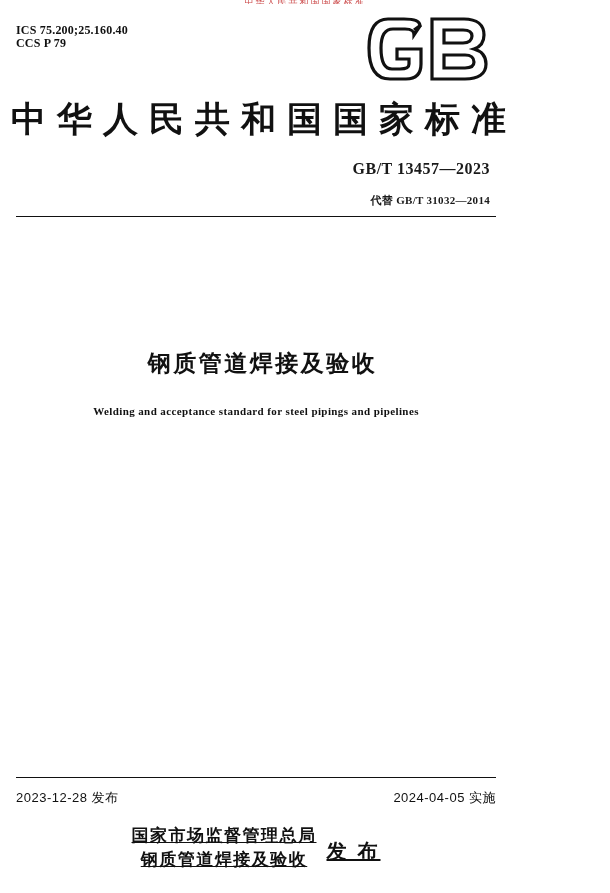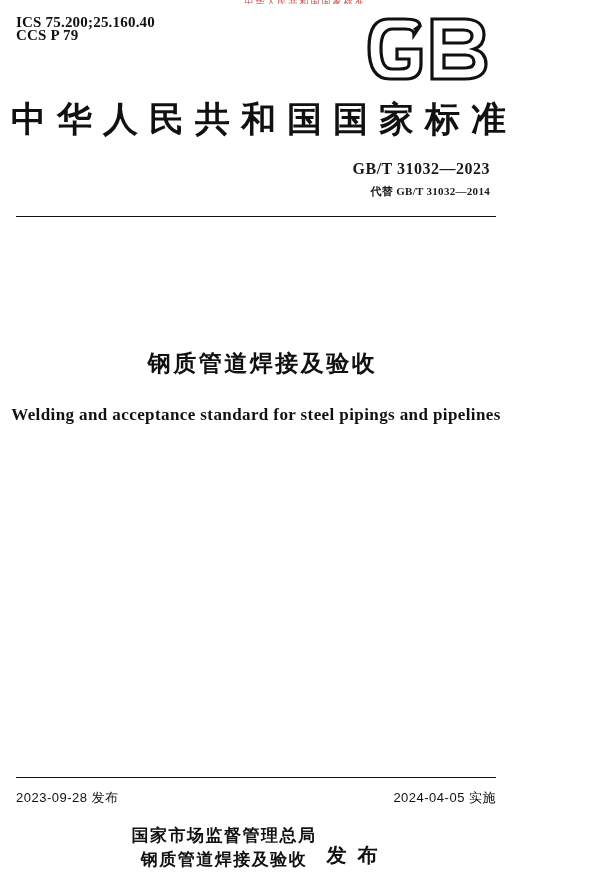--- a/index.html
+++ b/index.html
@@ -37,24 +37,24 @@
     text-align: center;
     letter-spacing: 2px;
     white-space: nowrap;
     font-family: "Liberation Sans", sans-serif;
   }
 
   
   .ics-block {
     position: absolute;
     left: 16px;
-    top: 16px;
-    font-family: "Liberation Serif", serif;
-    font-weight: bold;
-    font-size: 15px;
+    top: 24px;
+    font-family: "Liberation Serif", serif;
+    font-weight: bold;
+    font-size: 12px;
     line-height: 13px;
     letter-spacing: 0.2px;
   }
 
   
   .gb-logo {
     position: absolute;
     right: 20px;
     top: 16px;
     width: 128px;
@@ -84,21 +84,21 @@
     text-align: right;
   }
   .std-no .num {
     font-family: "Liberation Serif", serif;
     font-weight: bold;
     font-size: 16px;
     letter-spacing: 0.5px;
     color: #1a1a1a;
   }
   .std-no .replace {
-    margin-top: 6px;
+    margin-top: 15px;
     font-family: "Liberation Serif", serif;
     font-weight: bold;
     font-size: 11px;
     letter-spacing: 0.3px;
     color: #1a1a1a;
   }
 
   
   .rule-top {
     position: absolute;
@@ -129,21 +129,21 @@
     padding-left: 13px;
   }
   .doc-title-en {
     position: absolute;
     left: 0;
     right: 0;
     top: 405px;
     text-align: center;
     font-family: "Liberation Serif", serif;
     font-weight: bold;
-    font-size: 17px;
+    font-size: 11px;
     letter-spacing: 0.4px;
     color: #111;
   }
 
   
   .date-row {
     position: absolute;
     left: 16px;
     right: 16px;
     top: 789px;
@@ -159,21 +159,22 @@
   }
 
   
   .issuer {
     position: absolute;
     left: 0;
     right: 0;
     top: 824px;
     display: flex;
     justify-content: center;
-    align-items: center;
+    align-items: flex-start;
+    text-decoration: underline;
   }
   .issuer-names {
     font-family: "Liberation Serif", serif;
     font-weight: bold;
     font-size: 17px;
     line-height: 24px;
     letter-spacing: 1.5px;
     text-align: center;
   }
   .issuer-action {
@@ -208,33 +209,33 @@
         <path d="M68 3 L100 3 C113 3, 120 9, 120 19 C120 26, 116 31, 110 33 C117 35, 122 40, 122 48 C122 58, 114 63, 101 63 L68 63 Z"></path>
         <path d="M80 14 L99 14 C105 14, 108 16, 108 20 C108 24, 105 27, 99 27 L80 27 Z"></path>
         <path d="M80 39 L101 39 C107 39, 110 42, 110 46 C110 50, 107 52, 101 52 L80 52 Z"></path>
       </g>
     </svg>
   </div>
 
   <div class="std-title">中华人民共和国国家标准</div>
 
   <div class="std-no">
-    <div class="num">GB/T 31032—2023</div>
+    <div class="num">GB/T 13457—2023</div>
     <div class="replace">代替 GB/T 31032—2014</div>
   </div>
 
   <div class="rule-top"></div>
 
   <div class="doc-title-cn">钢质管道焊接及验收</div>
   <div class="doc-title-en">Welding and acceptance standard for steel pipings and pipelines</div>
 
   <div class="rule-bottom"></div>
 
   <div class="date-row">
-    <div class="issue-date">2023-09-28 发布</div>
+    <div class="issue-date">2023-12-28 发布</div>
     <div class="impl-date">2024-04-05 实施</div>
   </div>
 
   <div class="issuer">
     <div class="issuer-names">
       <div>国家市场监督管理总局</div>
       <div>钢质管道焊接及验收</div>
     </div>
     <div class="issuer-action">发 布</div>
   </div>

